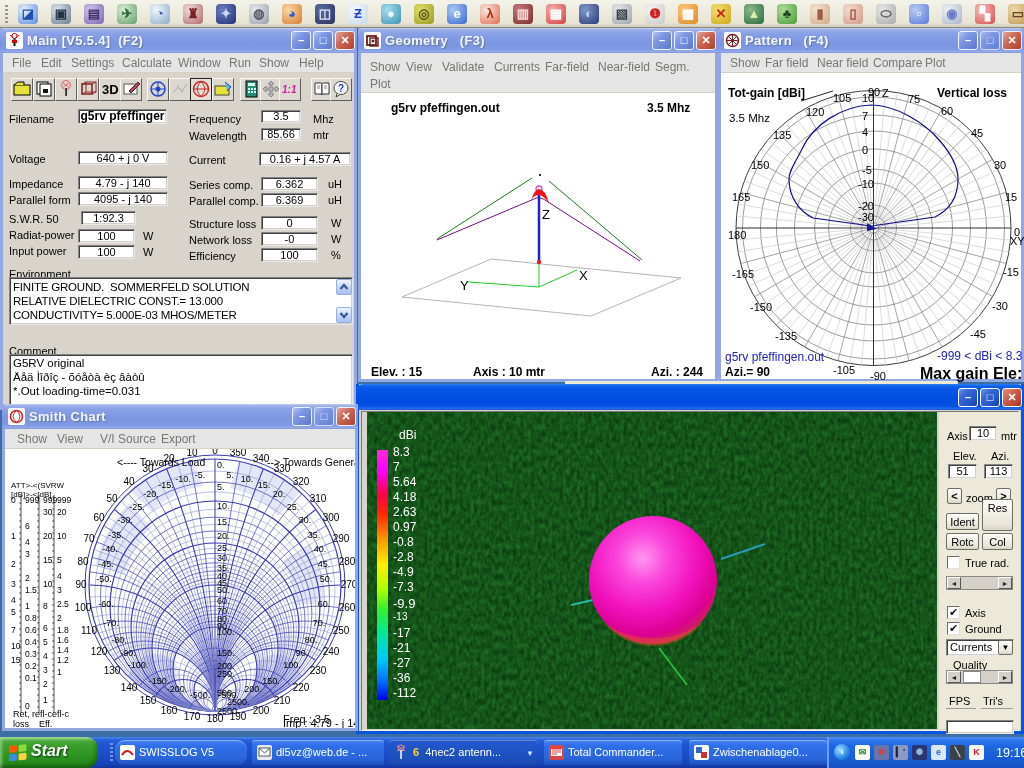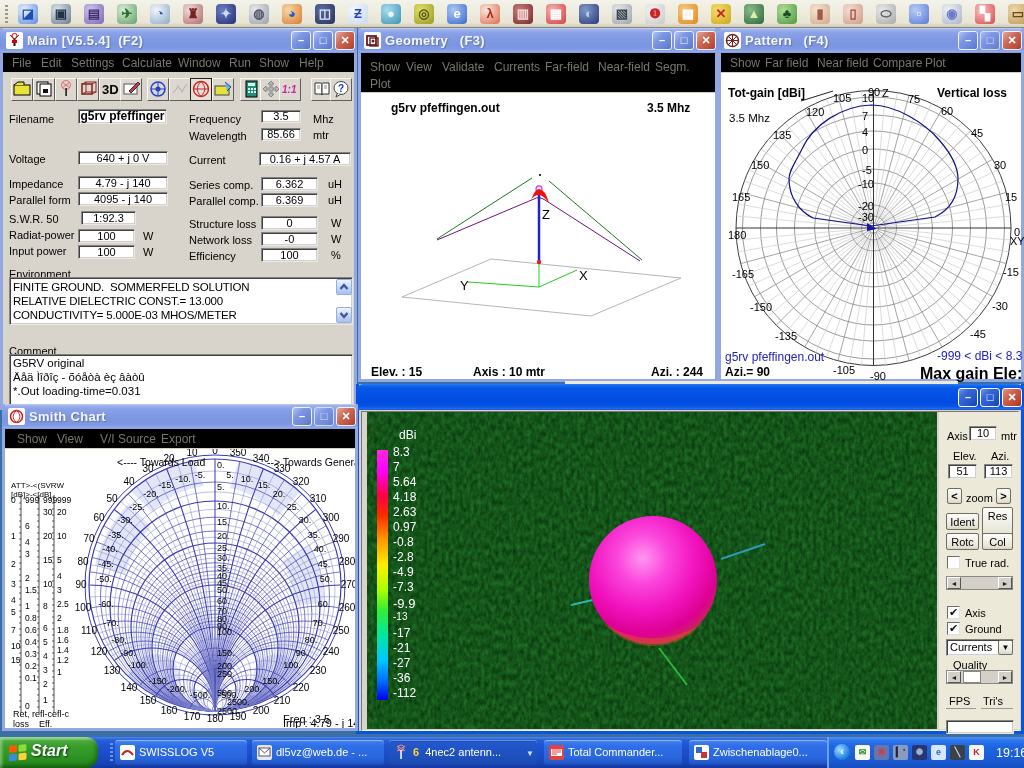--- a/index.html
+++ b/index.html
@@ -7,21 +7,21 @@
 .win{position:absolute;background:#d8d4cb;border-left:3px solid #0855dd;border-right:3px solid #0855dd;border-bottom:3px solid #0855dd}
 .tbar{position:absolute;left:-3px;right:-3px;top:0;height:25px;border-radius:7px 7px 0 0;
  background:linear-gradient(180deg,#7ea9ee 0%,#3c77e8 5%,#1d5fe4 11%,#1056e2 20%,#0a51e0 42%,#084ede 64%,#0a52e2 82%,#2668e8 92%,#1a50c8 100%);
  color:#fff;font-weight:bold;font-size:13px}
 .tbar .cap{position:absolute;top:5px;left:27px;text-shadow:1px 1px 1px #00237a;letter-spacing:.3px;white-space:nowrap}
 .ticon{position:absolute;top:4px;left:6px;width:17px;height:17px;background:#fff;border-radius:2px}
 .wbtns{position:absolute;top:3px;right:2px;display:flex;gap:2px}
 .wb{width:20px;height:19px;border:1px solid #fff;border-radius:3px;color:#fff;font-size:11px;font-weight:bold;text-align:center;line-height:17px;
  background:linear-gradient(135deg,#7195e2 0%,#3969d8 30%,#2456c8 70%,#1c3f9e 100%)}
 .wb.cl{background:linear-gradient(135deg,#e09182 0%,#cc614e 40%,#b84531 80%,#9e2f1e 100%)}
-.menu{position:absolute;left:0;right:0;background:#000000;color:#77776e;font-size:12px;border-bottom:1px solid #d4d1c0}
+.menu{position:absolute;left:0;right:0;background:#e5e5e5;color:#77776e;font-size:12px;border-bottom:1px solid #d4d1c0}
 .menu span{position:absolute;white-space:nowrap}
 .inp{position:absolute;background:#fff;border:1px solid;border-color:#848484 #e8e8e8 #e8e8e8 #848484;box-shadow:inset 1px 1px 0 #404040 , inset -1px -1px 0 #d4d0c8;
  font-size:11px;text-align:center;color:#000;line-height:13px}
 .lbl{position:absolute;font-size:11px;color:#000;white-space:nowrap}
 .b{font-weight:bold}
 .tbtn{position:absolute;top:2px;width:22px;height:23px;background:#dcd8cf;border:1px solid;border-color:#f8f6f0 #5f5f5f #5f5f5f #f8f6f0}
 svg{display:block}
 .win.in{border-color:#93a7e0}
 .win.in .tbar{background:linear-gradient(180deg,#c2cff2 0%,#9cb0ea 7%,#8aa1e6 20%,#8099e4 45%,#7b95e2 70%,#829ce5 88%,#9cb0ec 96%,#7288cc 100%)}
 .win.in .cap{color:#f4f6fd;text-shadow:1px 1px 1px #64779f}
@@ -528,21 +528,21 @@
 <div class="inp" style="left:30px;top:14px;width:28px;height:15px">10</div>
 <div class="lbl" style="left:62px;top:18px">mtr</div>
 <div class="lbl" style="left:14px;top:38px">Elev.</div>
       <div class="lbl" style="left:52px;top:38px">Azi.</div>
 <div class="inp" style="left:9px;top:52px;width:29px;height:15px">51</div>
 <div class="inp" style="left:45px;top:52px;width:29px;height:15px">113</div>
 <div class="xpbtn" style="left:8px;top:76px;width:15px;height:16px;line-height:15px;font-weight:bold">&lt;</div>
 <div class="lbl" style="left:27px;top:80px">zoom</div>
 <div class="xpbtn" style="left:57px;top:76px;width:15px;height:16px;line-height:15px;font-weight:bold">&gt;</div>
 <div class="xpbtn" style="left:7px;top:101px;width:33px;height:17px;line-height:16px">Ident</div>
-<div class="xpbtn" style="left:43px;top:95px;width:31px;height:32px;line-height:16px">Res</div>
+<div class="xpbtn" style="left:43px;top:87px;width:31px;height:32px;line-height:16px">Res</div>
 <div class="xpbtn" style="left:7px;top:121px;width:33px;height:17px;line-height:16px">Rotc</div>
 <div class="xpbtn" style="left:43px;top:121px;width:31px;height:17px;line-height:16px">Col</div>
 <div class="cb" style="left:8px;top:144px"></div>
       <div class="lbl" style="left:26px;top:145px">True rad.</div>
 <div class="sb" style="left:7px;top:164px;width:67px">
         <div class="sbb">◄</div>
         <div style="flex:1"></div>
         <div class="sbb">►</div>
       </div>
 <div class="cb" style="left:8px;top:194px">✔</div>
@@ -984,21 +984,21 @@
         <g transform="skewY(-6)">
           <rect x="1" y="3" width="8" height="7" rx="1.5" fill="#ff5a00"></rect>
           <rect x="10.5" y="3" width="8" height="7" rx="1.5" fill="#8ddb3a"></rect>
           <rect x="1" y="11.5" width="8" height="7" rx="1.5" fill="#3a8ddb"></rect>
           <rect x="10.5" y="11.5" width="8" height="7" rx="1.5" fill="#ffd23a"></rect>
         </g>
       </svg>
 <span class="abs" style="left:31px;top:5px;color:#fff;font-size:16px;font-weight:bold;font-style:italic;text-shadow:1px 1px 2px #05380a">Start</span>
     </div>
 <div class="abs" style="left:110px;top:6px;width:3px;height:20px;background:repeating-linear-gradient(180deg,#6a94ee 0 2px,transparent 2px 4px)"></div>
-<div class="abs" style="left:115px;top:3px;width:132px;height:25px;border-radius:3px;background:linear-gradient(180deg,#5990f2 0%,#3d7bee 8%,#2e6ee8 25%,#2a66de 70%,#2258c8 92%,#1e4eb8 100%);box-shadow:inset 0 1px 0 rgba(255,255,255,.35)">
+<div class="abs" style="left:115px;top:3px;width:132px;height:25px;border-radius:10px;background:linear-gradient(180deg,#5990f2 0%,#3d7bee 8%,#2e6ee8 25%,#2a66de 70%,#2258c8 92%,#1e4eb8 100%);box-shadow:inset 0 1px 0 rgba(255,255,255,.35)">
 <div class="abs" style="left:5px;top:5px;width:15px;height:15px;background:#fff;border-radius:2px">
         <svg width="15" height="15">
           <path d="M2 10 Q7 2 13 10" stroke="#c22" fill="none" stroke-width="2"></path>
         </svg>
       </div>
       <span class="abs" style="left:24px;top:6px;color:#fff;font-size:11px;white-space:nowrap;overflow:hidden;max-width:102px">SWISSLOG V5</span>
     </div>
 <div class="abs" style="left:252px;top:3px;width:132px;height:25px;border-radius:3px;background:linear-gradient(180deg,#5990f2 0%,#3d7bee 8%,#2e6ee8 25%,#2a66de 70%,#2258c8 92%,#1e4eb8 100%);box-shadow:inset 0 1px 0 rgba(255,255,255,.35)">
 <div class="abs" style="left:5px;top:5px;width:15px;height:15px;background:#e8e8f4;border-radius:2px">
         <svg width="15" height="15">

